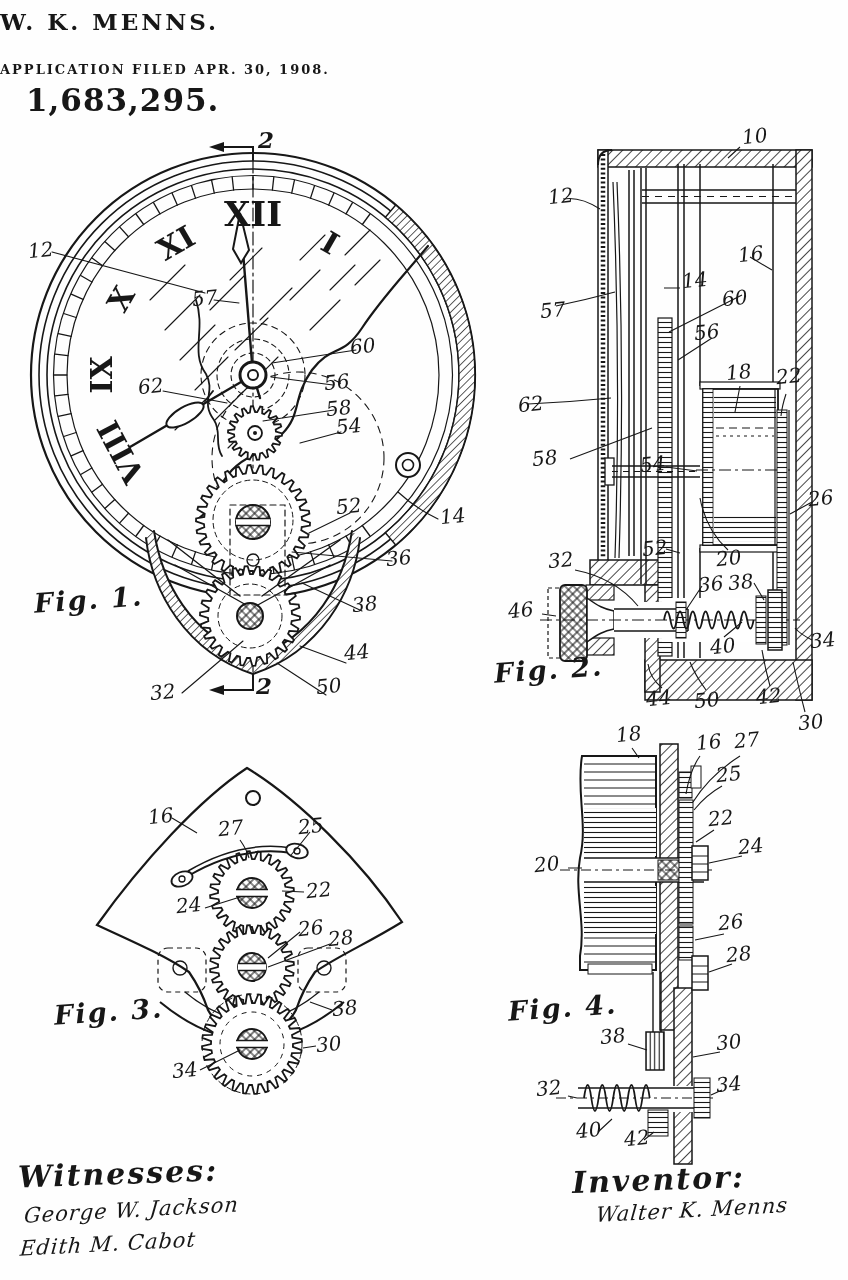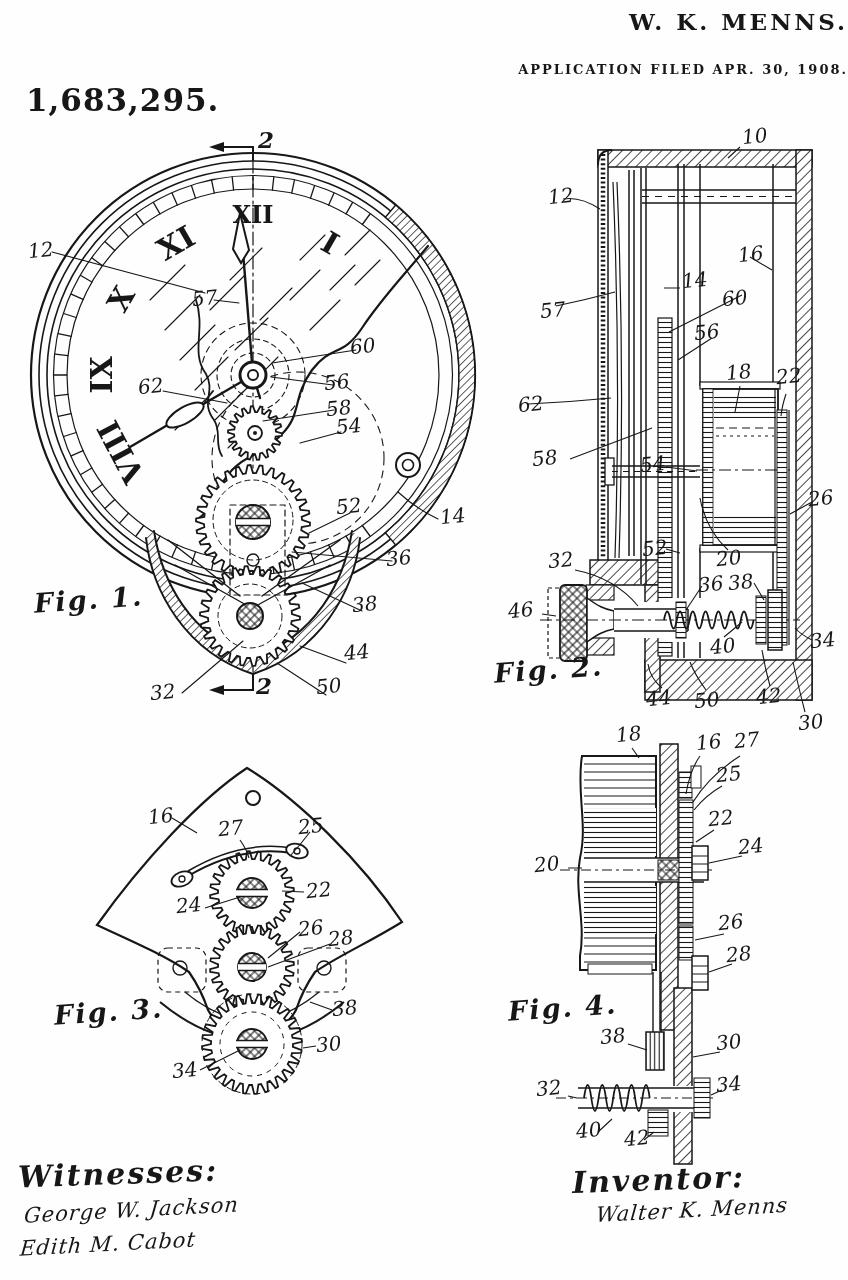--- a/index.html
+++ b/index.html
@@ -1,19 +1,19 @@
 <!DOCTYPE html>
 <html><head>
 <meta charset="utf-8">
 <style>
   html,body{margin:0;padding:0;background:#e8e8e8;}
   .page{position:relative;width:848px;height:1280px;background:#fefefe;overflow:hidden;
         font-family:"DejaVu Serif",serif;color:#171717;}
   svg{position:absolute;left:0;top:0;}
-  .hc{position:absolute;left:0;right:0;text-align:right;}
+  .hc{position:absolute;left:0;right:0;text-align:left;}
   .h1{top:8px;font:700 23px "DejaVu Serif",serif;letter-spacing:3px;}
   .h2{top:37px;font:700 17px "DejaVu Serif",serif;letter-spacing:2px;}
   .h3{top:62px;font:700 13px "DejaVu Serif",serif;letter-spacing:2px;}
   .patnum{position:absolute;left:26px;top:82px;font:700 31px "DejaVu Serif",serif;letter-spacing:1px;}
   .patdate{position:absolute;left:577px;top:82px;font:500 23px "DejaVu Serif",serif;}
   .co{position:absolute;font:italic 20px "DejaVu Serif",serif;transform:rotate(-6deg);white-space:nowrap;}
   .sec{position:absolute;font:italic 700 23px "DejaVu Serif",serif;}
   .cap{position:absolute;font:italic 700 27px "DejaVu Serif",serif;letter-spacing:2px;transform:rotate(-4deg);white-space:nowrap;}
   .num{position:absolute;font:700 30px "DejaVu Serif",serif;transform:translate(-50%,-50%);}
   .wlab{position:absolute;font:italic 700 30px "DejaVu Serif",serif;letter-spacing:2px;transform:rotate(-2deg);}
@@ -264,21 +264,21 @@
   <rect x="694" y="1078" width="16" height="40" fill="url(#rg)" stroke="#171717" stroke-width="1"></rect>
   <rect x="648" y="1110" width="20" height="26" fill="url(#rg)" stroke="#171717" stroke-width="1"></rect>
   <path fill="none" stroke="#171717" stroke-width="1.1" d="M632,748L639,758 M700,756Q690,770 686,794 M740,756Q710,775 693,802 M722,786Q706,795 694,810 M714,830L696,842 M742,856L709,863 M568,868L582,868 M724,934L695,940 M732,964L709,972 M628,1044L647,1050 M720,1052L693,1057 M568,1096L577,1098 M722,1090L711,1095 M598,1132L612,1119 M644,1140L654,1132"></path>
 </g>
 </svg>
 
 <div class="hc h1">W. K. MENNS.</div>
 <div class="hc h3">APPLICATION FILED APR. 30, 1908.</div>
 <div class="patnum">1,683,295.</div>
 
-<span class="num" style="left:253px;top:214px;font-size:24px">XII</span>
+<span class="num" style="left:253px;top:214px;font-size:34px">XII</span>
 <span class="num" style="left:330px;top:243px;transform:translate(-50%,-50%) rotate(30deg)">I</span>
 <span class="num" style="left:176px;top:243px;transform:translate(-50%,-50%) rotate(-30deg)">XI</span>
 <span class="num" style="left:121px;top:299px;transform:translate(-50%,-50%) rotate(-60deg)">X</span>
 <span class="num" style="left:101px;top:375px;transform:translate(-50%,-50%) rotate(-90deg)">IX</span>
 <span class="num" style="left:121px;top:452px;transform:translate(-50%,-50%) rotate(-118deg)">VIII</span>
 
 <span class="sec" style="left:258px;top:126px">2</span>
 <span class="sec" style="left:256px;top:672px">2</span>
 <i class="co" style="left:28px;top:238px">12</i>
 <i class="co" style="left:192px;top:286px">57</i>

